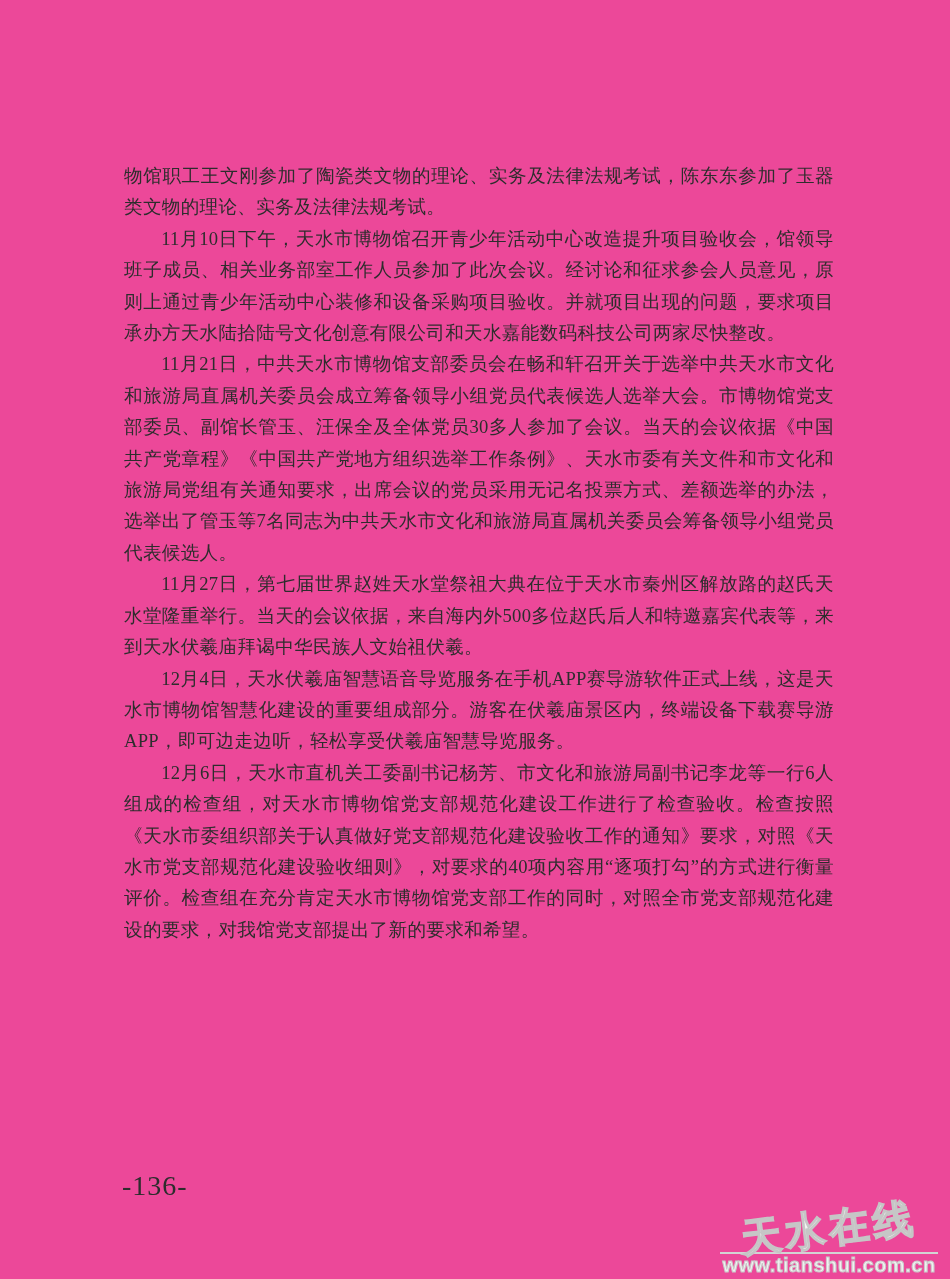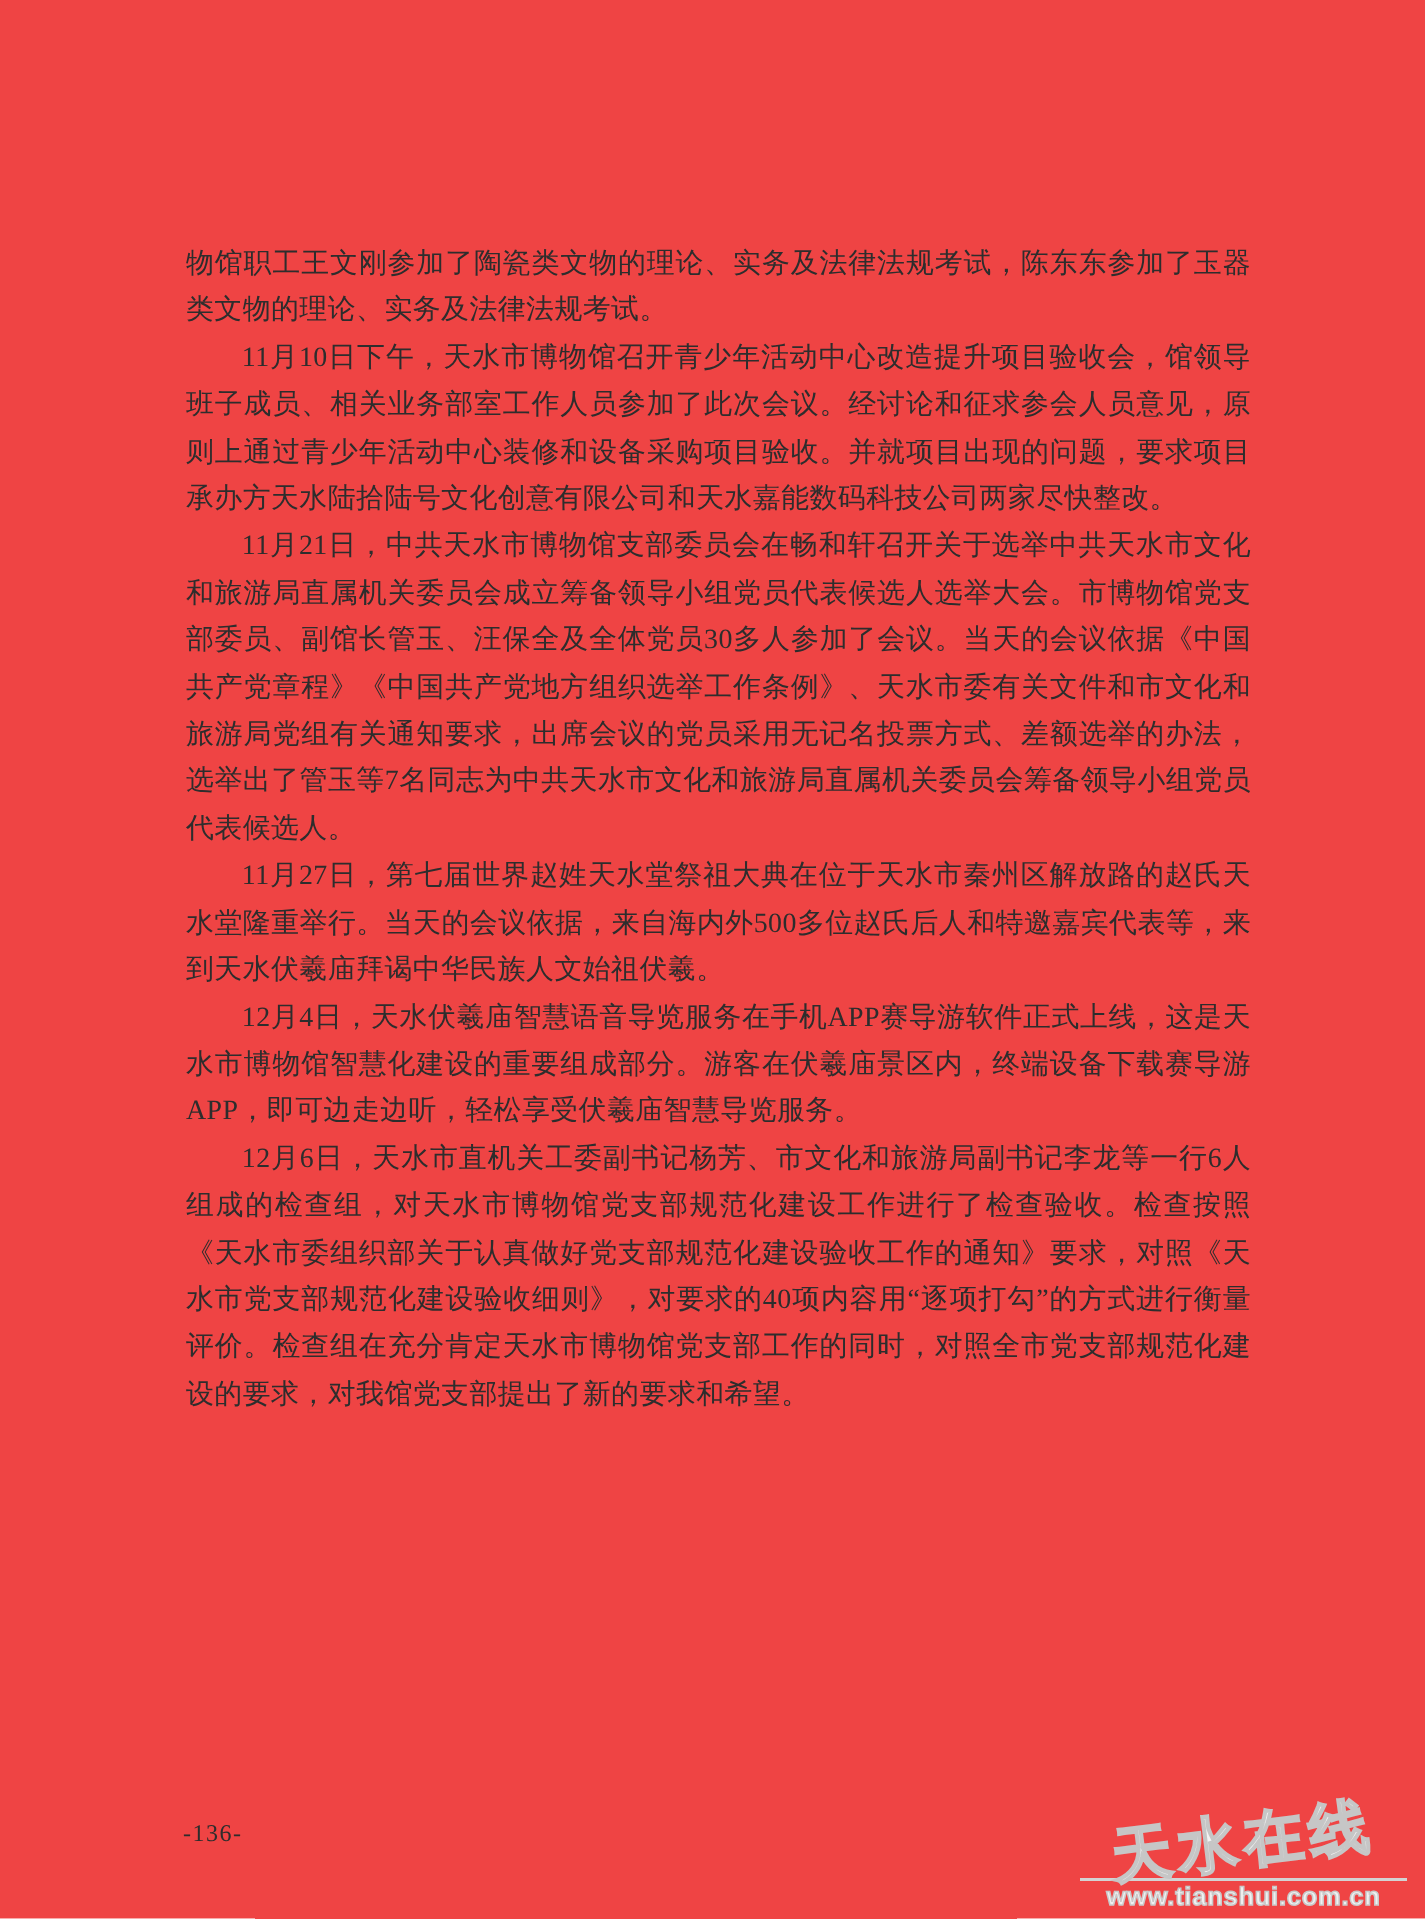--- a/index.html
+++ b/index.html
@@ -4,21 +4,21 @@
 <style>
   html, body {
     margin: 0;
     padding: 0;
     background: #ffffff;
   }
   .page {
     position: relative;
     width: 950px;
     height: 1279px;
-    background: #ef4444;
+    background: #ec4899;
     overflow: hidden;
     font-family: "Liberation Serif", "DejaVu Serif", serif;
   }
   .content {
     position: absolute;
     left: 124px;
     top: 160px;
     width: 710px;
     color: #2d2d2d;
     font-size: 18.6px;
@@ -32,25 +32,24 @@
     padding: 0;
     text-indent: 2em;
   }
   .para.first {
     text-indent: 0;
   }
   .page-number {
     position: absolute;
     left: 122px;
     top: 1170px;
-    font-size: 16px;
+    font-size: 28px;
     color: #2d2d2d;
     letter-spacing: 1px;
     font-family: "Liberation Serif", "DejaVu Serif", serif;
-    margin-top: 44px;
   }
   .watermark {
     position: absolute;
     right: 6px;
     bottom: 4px;
     width: 230px;
     text-align: center;
     pointer-events: none;
   }
   .wm-brand {
@@ -67,21 +66,21 @@
     margin-bottom: 2px;
   }
   .wm-rule {
     border-top: 2px solid #d3d3d3;
     width: 218px;
     margin: 0 auto 1px auto;
   }
   .wm-url {
     font-family: "Liberation Sans", "DejaVu Sans", sans-serif;
     font-weight: bold;
-    font-size: 17px;
+    font-size: 20px;
     line-height: 20px;
     letter-spacing: 0.5px;
     color: #f0f0f0;
     -webkit-text-stroke: 1px #c9c9c9;
     white-space: nowrap;
   }
 </style>
 </head>
 <body>
 

